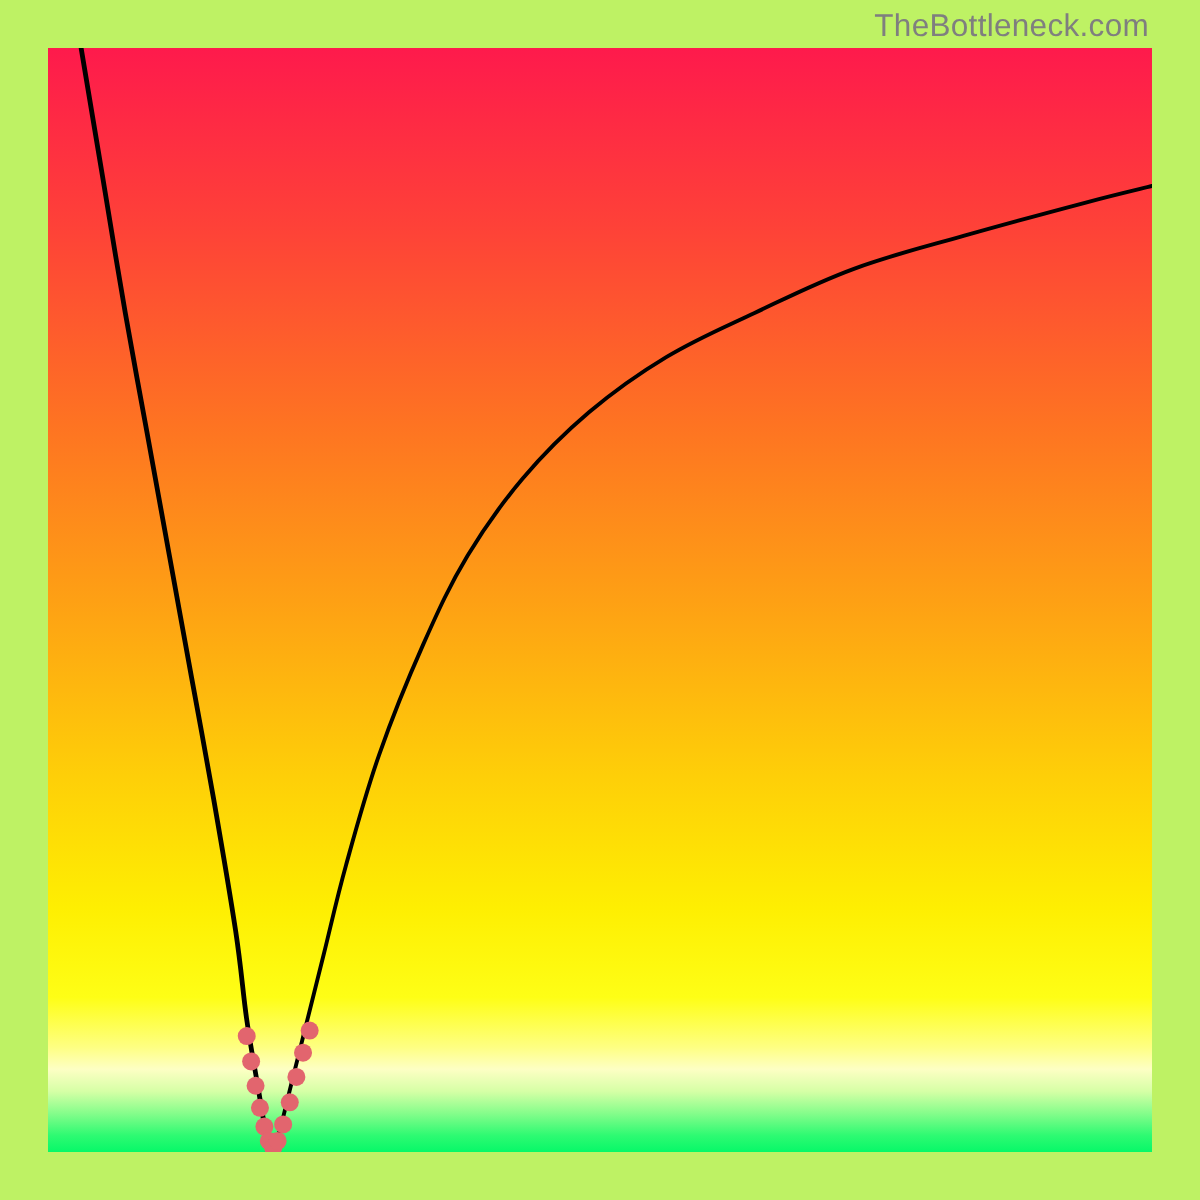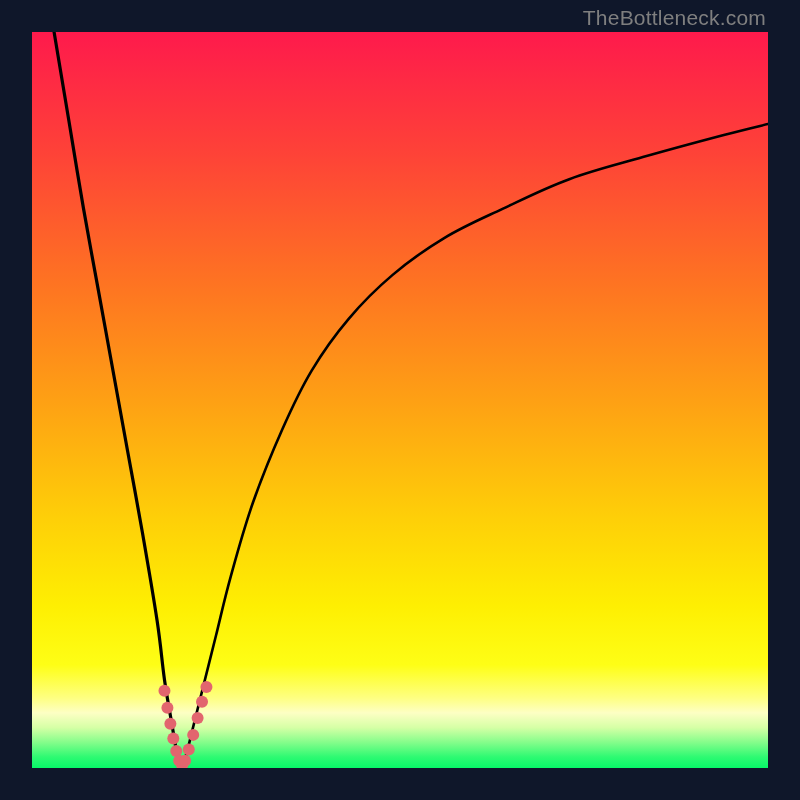--- a/index.html
+++ b/index.html
@@ -9,21 +9,21 @@
     height: 800px;
     overflow: hidden;
     background: #000;
     font-family: Arial, Helvetica, sans-serif;
   }
   .frame {
     position: absolute;
     top: 0; left: 0;
     width: 800px;
     height: 800px;
-    background: #0f172a;
+    background: #bef264;
   }
   .plot {
     position: absolute;
     top: 32px;
     left: 32px;
     width: 736px;
     height: 736px;
     overflow: hidden;
   }
   .gradient-fill {

